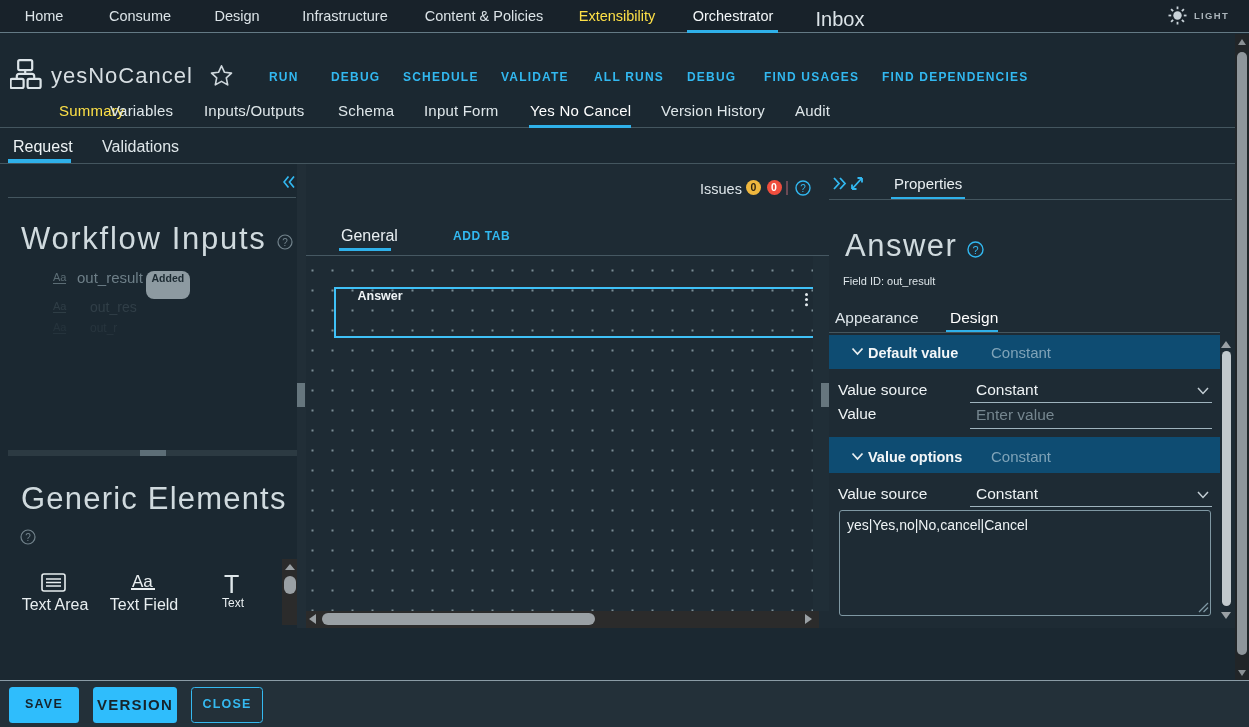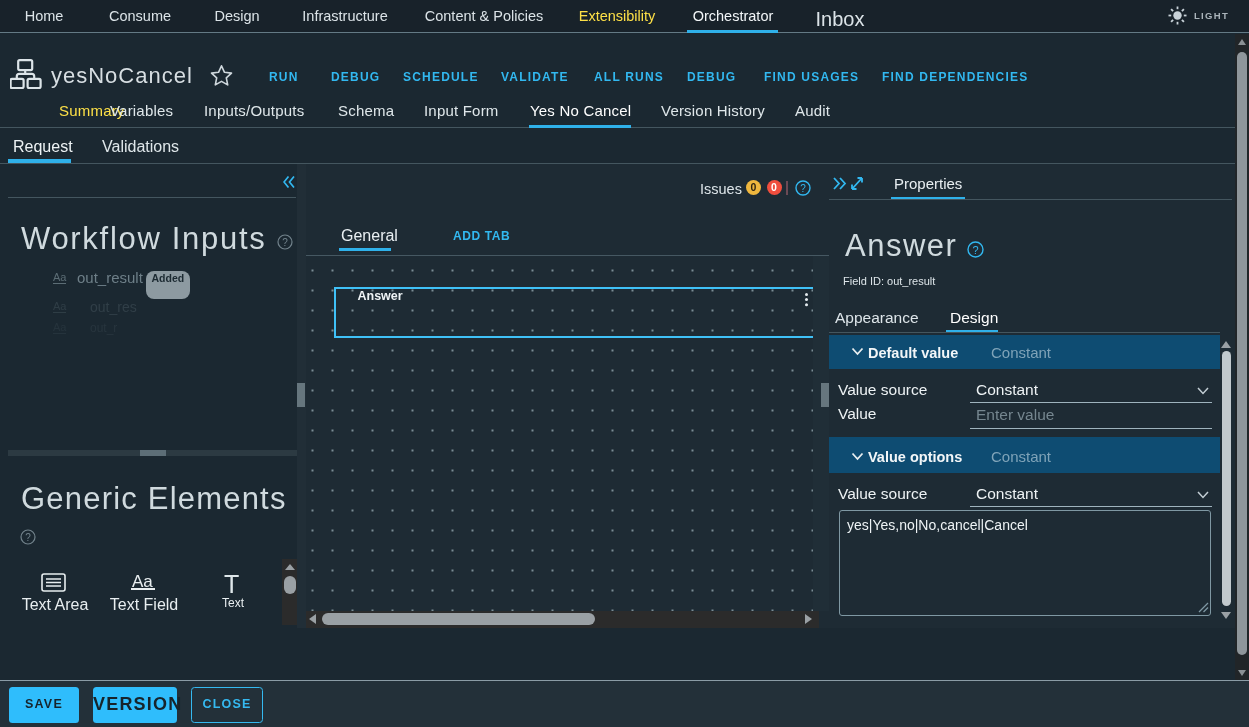--- a/index.html
+++ b/index.html
@@ -218,14 +218,14 @@
 <div class="abs" style="left:1221px;top:612px;width:0;height:0;border-left:5.5px solid transparent;border-right:5.5px solid transparent;border-top:7px solid #9aa0a4;"></div>
 
 <div class="abs" style="left:1235px;top:34px;width:14px;height:646px;background:#212528;"></div>
 <div class="abs" style="left:1238px;top:39px;width:0;height:0;border-left:4.5px solid transparent;border-right:4.5px solid transparent;border-bottom:6px solid #8a9094;"></div>
 <div class="abs" style="left:1237px;top:52px;width:10px;height:603px;border-radius:5px;background:#8f969b;"></div>
 <div class="abs" style="left:1238px;top:670px;width:0;height:0;border-left:4.5px solid transparent;border-right:4.5px solid transparent;border-top:6px solid #8a9094;"></div>
 
 <div class="abs" style="left:0;top:679.5px;width:1249px;height:1px;background:#8b9ca6;"></div>
 <div class="abs" id="savebar" style="left:0;top:680.5px;width:1249px;height:46.5px;background:#233039;"></div>
 <div class="abs" style="left:9px;top:687px;width:70px;height:35.5px;border-radius:3.5px;background:#2fbdfc;color:#17242b;font-size:12.5px;font-weight:bold;letter-spacing:1.2px;text-align:center;line-height:35.5px;">SAVE</div>
-<div class="abs" style="left:93px;top:687px;width:84px;height:35.5px;border-radius:3.5px;background:#2fbdfc;color:#17242b;font-size:18px;font-weight:bold;letter-spacing:1.2px;text-align:center;line-height:35.5px;">VERSION</div>
+<div class="abs" style="left:93px;top:687px;width:84px;height:35.5px;border-radius:3.5px;background:#2fbdfc;color:#17242b;font-size:15px;font-weight:bold;letter-spacing:1.2px;text-align:center;line-height:35.5px;">VERSION</div>
 <div class="abs" style="left:191px;top:687px;width:72px;height:35.5px;border-radius:3.5px;border:1.5px solid #35b9f0;color:#35b9f0;font-size:12.5px;font-weight:bold;letter-spacing:1.2px;text-align:center;line-height:33px;">CLOSE</div>
 
 </body></html>

